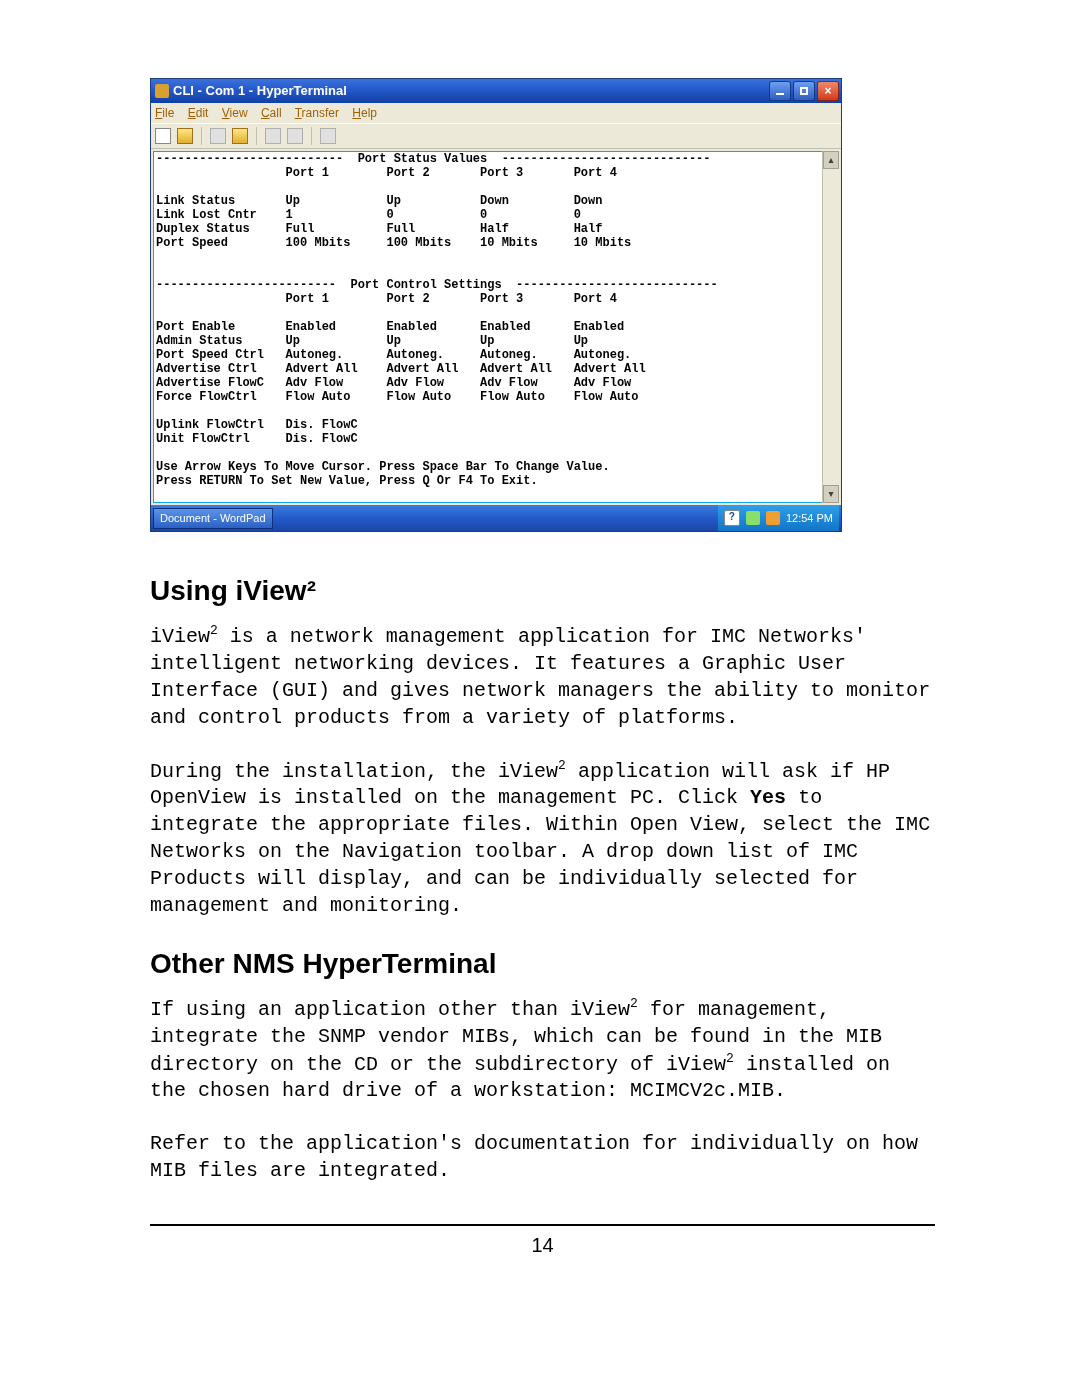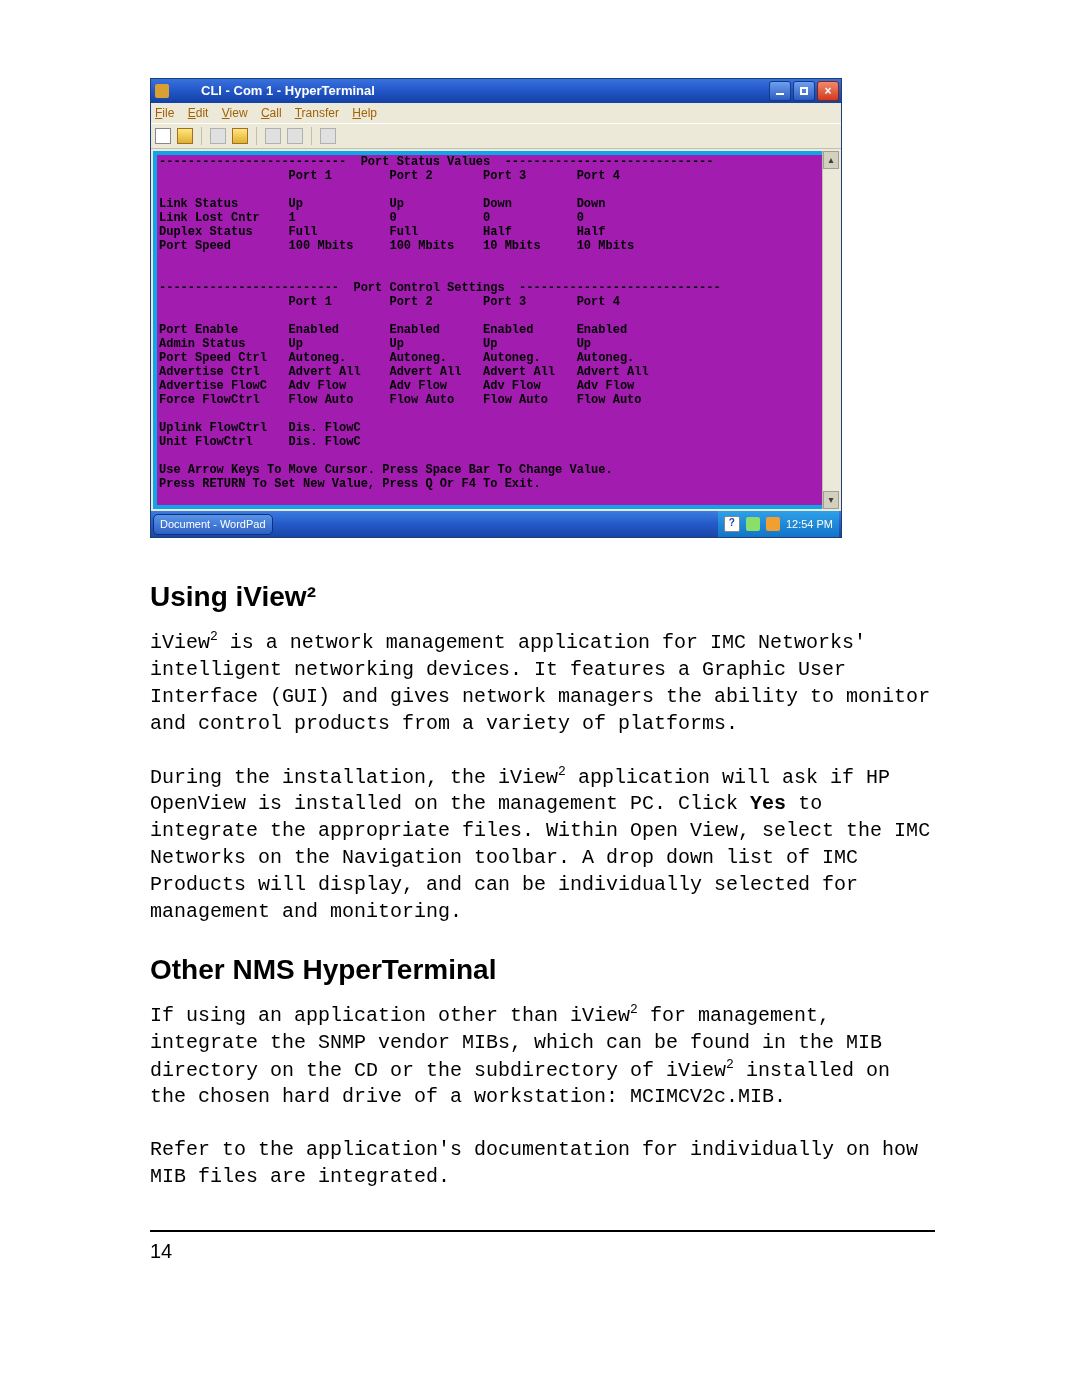--- a/index.html
+++ b/index.html
@@ -28,21 +28,20 @@
     font-size: 12px;
     background: #ece9d8;
   }
   .titlebar {
     height: 24px;
     background: linear-gradient(to bottom, #3a72dc 0%, #265bcd 40%, #1240a4 100%);
     color: #fff;
     display: flex;
     align-items: center;
     padding: 0 2px 0 4px;
-    gap: 28px;
   }
   .titlebar .ht-icon {
     width: 14px; height: 14px;
     background: #d8a030;
     display: inline-block;
     margin-right: 4px;
     border-radius: 2px;
   }
   .titlebar .title {
     font-weight: bold;
@@ -96,22 +95,22 @@
   .tico.open { background: linear-gradient(#ffe680,#e0b030); border-color:#a07020; }
   .tico.grey { background:#e0e0e0; border-color:#b0b0b0; }
   .toolbar .sep { width:1px; height:18px; background:#c0c0b0; margin:0 2px;}
 
   .termwrap {
     background:#ece9d8;
     padding:2px;
     position:relative;
   }
   .terminal {
-    background:#a21caf;
-    border:4px solid #0ea5e9;
+    background:#ffffff;
+    border:1px solid #0ea5e9;
     font-family: "Courier New", monospace;
     font-size: 12px;
     font-weight: bold;
     color:#000;
     padding:0 2px;
     height: 350px;
     overflow: hidden;
     white-space: pre;
     line-height: 14px;
     position: relative;
@@ -134,21 +133,21 @@
     background: linear-gradient(to bottom,#3a7de0 0%, #245ac8 50%, #1a46a8 100%);
     display:flex;
     align-items:center;
     color:#fff;
     font-size:12px;
     padding:0 2px;
   }
   .taskbtn {
     background: linear-gradient(to bottom,#5a94e8,#2c60c4);
     border:1px solid #10307a;
-    border-radius:5px;
+    border-radius:0;
     padding:2px 6px;
     margin-right:4px;
     color:#fff;
     font-size:11px;
   }
   .tray {
     margin-left:auto;
     background: linear-gradient(to bottom,#2ea0e8,#1274c8);
     height:100%;
     display:flex; align-items:center;
@@ -176,20 +175,21 @@
   }
   p.body .bold { font-weight: bold; }
   sup.s2 { font-size: 0.65em; vertical-align: super; }
 
   hr.rule {
     border: none;
     border-top: 2px solid #000;
     margin: 40px 0 6px 0;
   }
   .pagenum {
+    text-align: center;
     font-size: 20px;
   }
 </style>
 </head>
 <body>
 
 <div class="page">
 
   <div class="win">
     <div class="titlebar">

